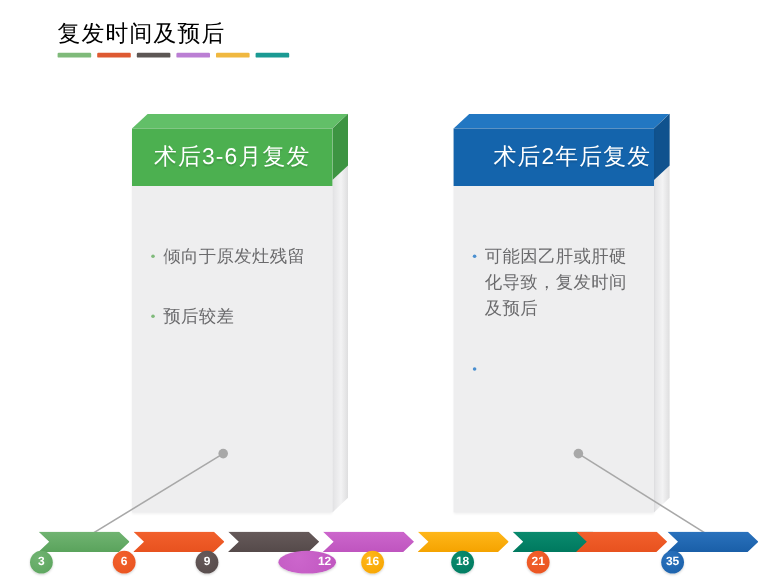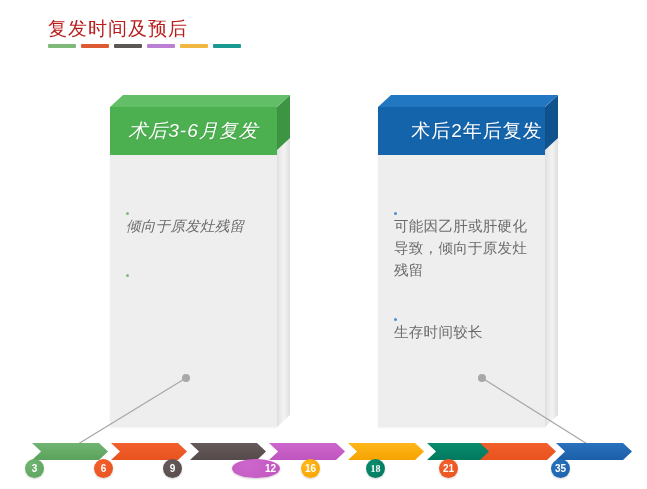--- a/index.html
+++ b/index.html
@@ -17,21 +17,21 @@
 
   
   .header {
     position: absolute;
     left: 48px;
     top: 16px;
     width: 300px;
   }
   .header-title {
     font-size: 19px;
-    color: #b91c1c;
+    color: #000000;
     letter-spacing: 1px;
     line-height: 26px;
     white-space: nowrap;
   }
   .accent-rules {
     position: absolute;
     left: 0px;
     top: 28px;
     display: flex;
     gap: 5px;
@@ -83,21 +83,20 @@
     white-space: nowrap;
     text-shadow: 0 1px 1px rgba(0,0,0,0.12);
   }
   .card-content {
     padding: 48px 14px 0 16px;
   }
   .bullet-row {
     display: flex;
     align-items: flex-start;
     margin-bottom: 28px;
-    flex-direction: column;
   }
   .bullet-dot {
     flex: 0 0 auto;
     width: 3px;
     height: 3px;
     border-radius: 50%;
     margin-top: 9px;
     margin-right: 7px;
   }
   .bullet-text {
@@ -164,53 +163,53 @@
     </div>
 </div>
 
 <div id="cards-layer">
     <div class="card" style="left: 110px; top: 95px; height: 320px;">
       <svg class="card-3d-top" width="180" height="13">
         <polygon points="0,12 13,0 180,0 167,12" fill="#62bf68"></polygon>
       </svg>
       <div class="card-3d-side" style="height: 320px; transform: skewY(-43deg); transform-origin: left top;"></div>
       <div style="position: absolute; left: 167px; top: 12px; width: 13px; height: 43px; background: rgb(61, 148, 66); transform: skewY(-43deg); transform-origin: left top;"></div>
-      <div class="card-body" style="height: 320px; font-style: italic;">
+      <div class="card-body" style="height: 320px;">
         <div class="card-header" style="background: rgb(76, 176, 80);">
           <div class="card-header-text">术后3-6月复发</div>
         </div>
         <div class="card-content">
           <div class="bullet-row">
             <span class="bullet-dot" style="background: rgb(127, 186, 122);"></span>
             <span class="bullet-text">倾向于原发灶残留</span>
           </div>
           <div class="bullet-row">
             <span class="bullet-dot" style="background: rgb(127, 186, 122);"></span>
+            <span class="bullet-text">预后较差</span>
           </div>
         </div>
       </div>
     </div>
     <div class="card" style="left: 378px; top: 95px; height: 320px;">
       <svg class="card-3d-top" width="180" height="13">
         <polygon points="0,12 13,0 180,0 167,12" fill="#2277c2"></polygon>
       </svg>
       <div class="card-3d-side" style="height: 320px; transform: skewY(-43deg); transform-origin: left top;"></div>
       <div style="position: absolute; left: 167px; top: 12px; width: 13px; height: 43px; background: rgb(16, 82, 142); transform: skewY(-43deg); transform-origin: left top;"></div>
       <div class="card-body" style="height: 320px;">
         <div class="card-header" style="background: rgb(20, 100, 172); padding-left: 31px;">
           <div class="card-header-text">术后2年后复发</div>
         </div>
         <div class="card-content">
           <div class="bullet-row">
             <span class="bullet-dot" style="background: rgb(74, 143, 208);"></span>
-            <span class="bullet-text">可能因乙肝或肝硬化导致，倾向于原发灶残留</span>
+            <span class="bullet-text">可能因乙肝或肝硬化导致，复发时间及预后</span>
           </div>
           <div class="bullet-row">
             <span class="bullet-dot" style="background: rgb(74, 143, 208);"></span>
-            <span class="bullet-text">生存时间较长</span>
           </div>
         </div>
       </div>
     </div>
   </div>
 
 <svg class="leader" id="leader-layer" width="647" height="489">
     <line x1="186" y1="378" x2="65" y2="452" stroke="#a8a8a8" stroke-width="1.3"></line>
     <circle cx="186" cy="378" r="4" fill="#a8a8a8"></circle>
     <line x1="482" y1="378" x2="600" y2="452" stroke="#a8a8a8" stroke-width="1.3"></line>
@@ -232,21 +231,21 @@
     </div>
     <div class="chev" style="left: 269px; width: 76px; background: linear-gradient(rgb(204, 102, 204), rgb(191, 85, 191));"></div>
     <div class="node" style="left: 232px; background: radial-gradient(circle at 35% 30%, rgb(204, 102, 204), rgb(191, 85, 191)); padding-left: 29px;">
       <span>12</span>
     </div>
     <div class="chev" style="left: 348px; width: 76px; background: linear-gradient(rgb(255, 183, 26), rgb(245, 163, 0));"></div>
     <div class="node" style="left: 301px; background: radial-gradient(circle at 35% 30%, rgb(255, 183, 26), rgb(245, 163, 0));">
       <span>16</span>
     </div>
     <div class="chev" style="left: 427px; width: 76px; background: linear-gradient(rgb(10, 139, 110), rgb(0, 121, 95));"></div>
-    <div class="node" style="left: 366px; background: radial-gradient(circle at 35% 30%, rgb(10, 139, 110), rgb(0, 121, 95)); font-family: Liberation Serif, serif;">
+    <div class="node" style="left: 376px; background: radial-gradient(circle at 35% 30%, rgb(10, 139, 110), rgb(0, 121, 95));">
       <span>18</span>
     </div>
     <div class="chev" style="left: 480px; width: 76px; background: linear-gradient(rgb(242, 96, 44), rgb(232, 82, 31));"></div>
     <div class="node" style="left: 439px; background: radial-gradient(circle at 35% 30%, rgb(242, 96, 44), rgb(232, 82, 31));">
       <span>21</span>
     </div>
     <div class="chev" style="left: 556px; width: 76px; background: linear-gradient(rgb(42, 114, 189), rgb(26, 95, 168));"></div>
     <div class="node" style="left: 551px; background: radial-gradient(circle at 35% 30%, rgb(42, 114, 189), rgb(26, 95, 168));">
       <span>35</span>
     </div>

